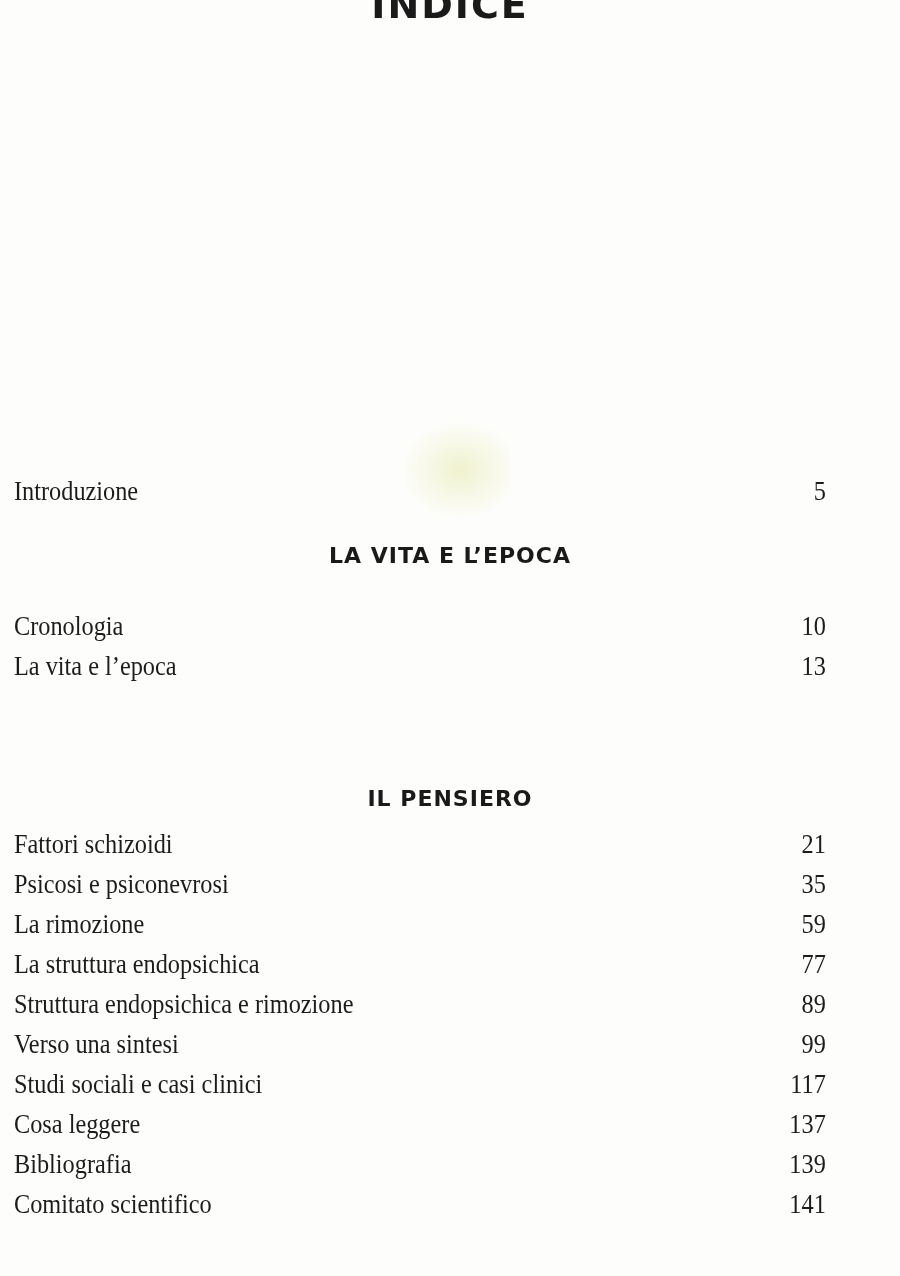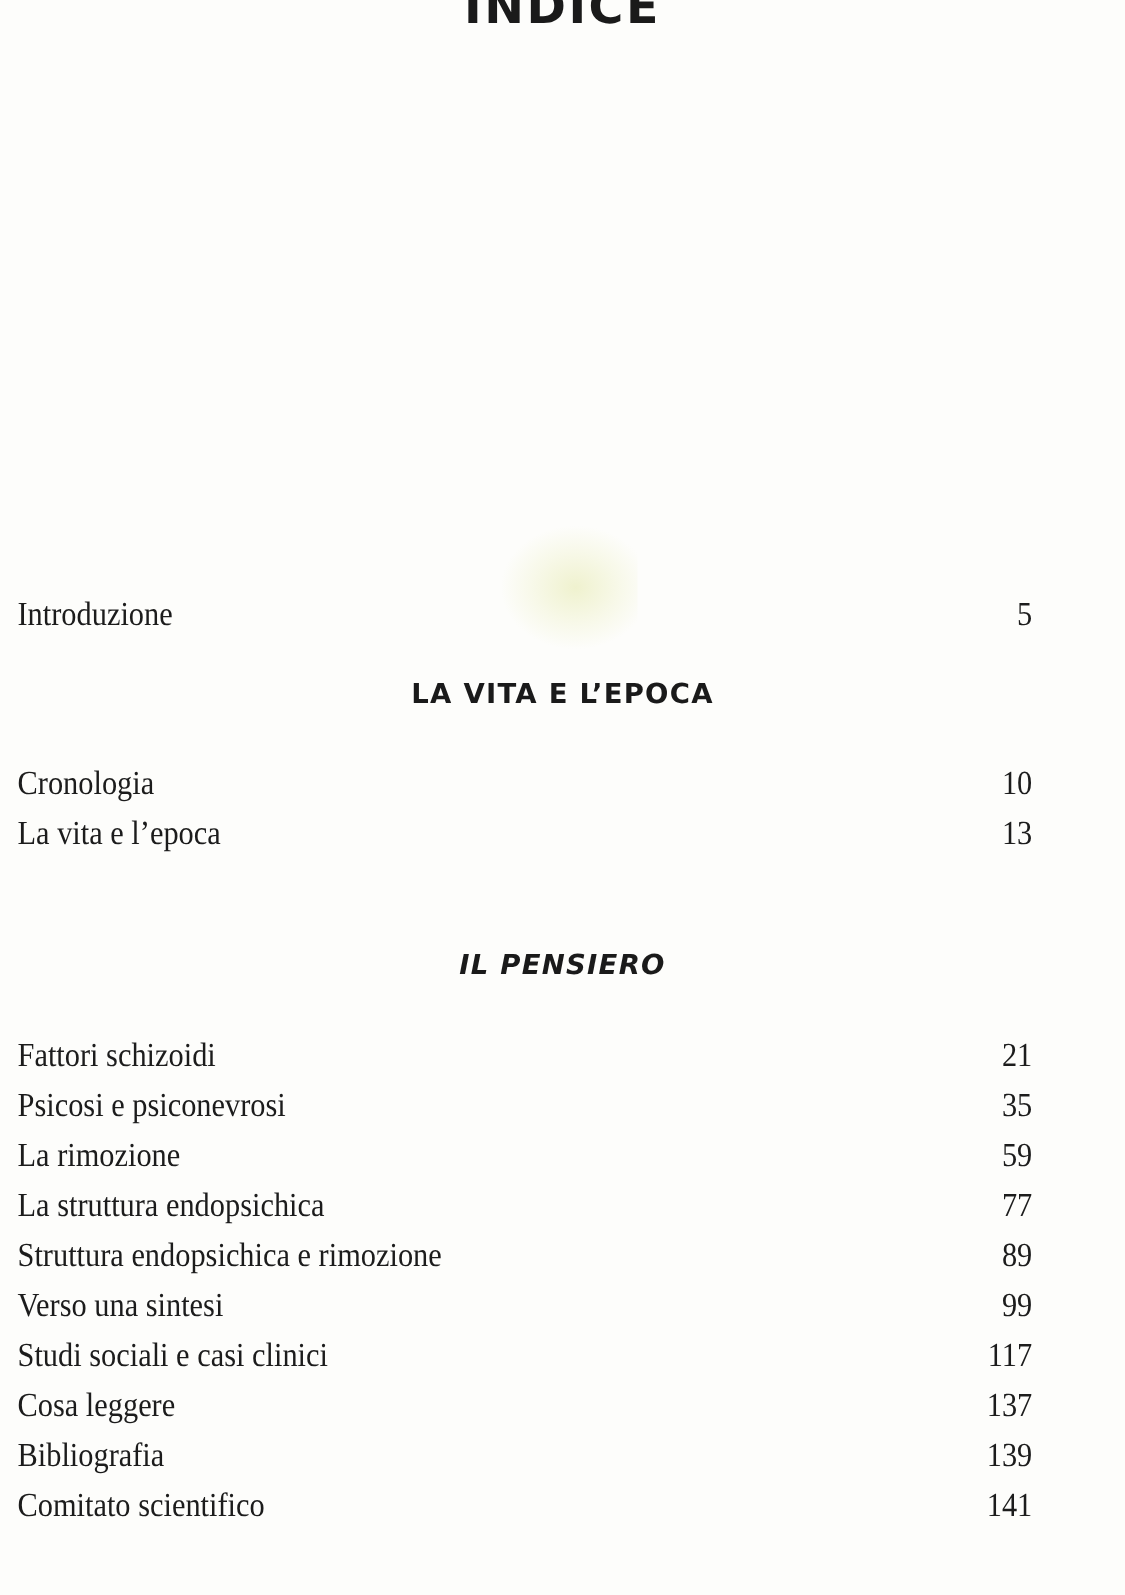--- a/index.html
+++ b/index.html
@@ -83,21 +83,21 @@
 
 <div class="row" style="top:613px;">
   <span>Cronologia</span>
   <span class="page-num">10</span>
 </div>
 <div class="row" style="top:653px;">
   <span>La vita e l’epoca</span>
   <span class="page-num">13</span>
 </div>
 
-<div class="section-heading" style="top:762px;font-style:italic;">IL PENSIERO</div>
+<div class="section-heading" style="top:788px;">IL PENSIERO</div>
 
 <div class="row" style="top:831px;">
   <span>Fattori schizoidi</span>
   <span class="page-num">21</span>
 </div>
 <div class="row" style="top:871px;">
   <span>Psicosi e psiconevrosi</span>
   <span class="page-num">35</span>
 </div>
 <div class="row" style="top:911px;">

